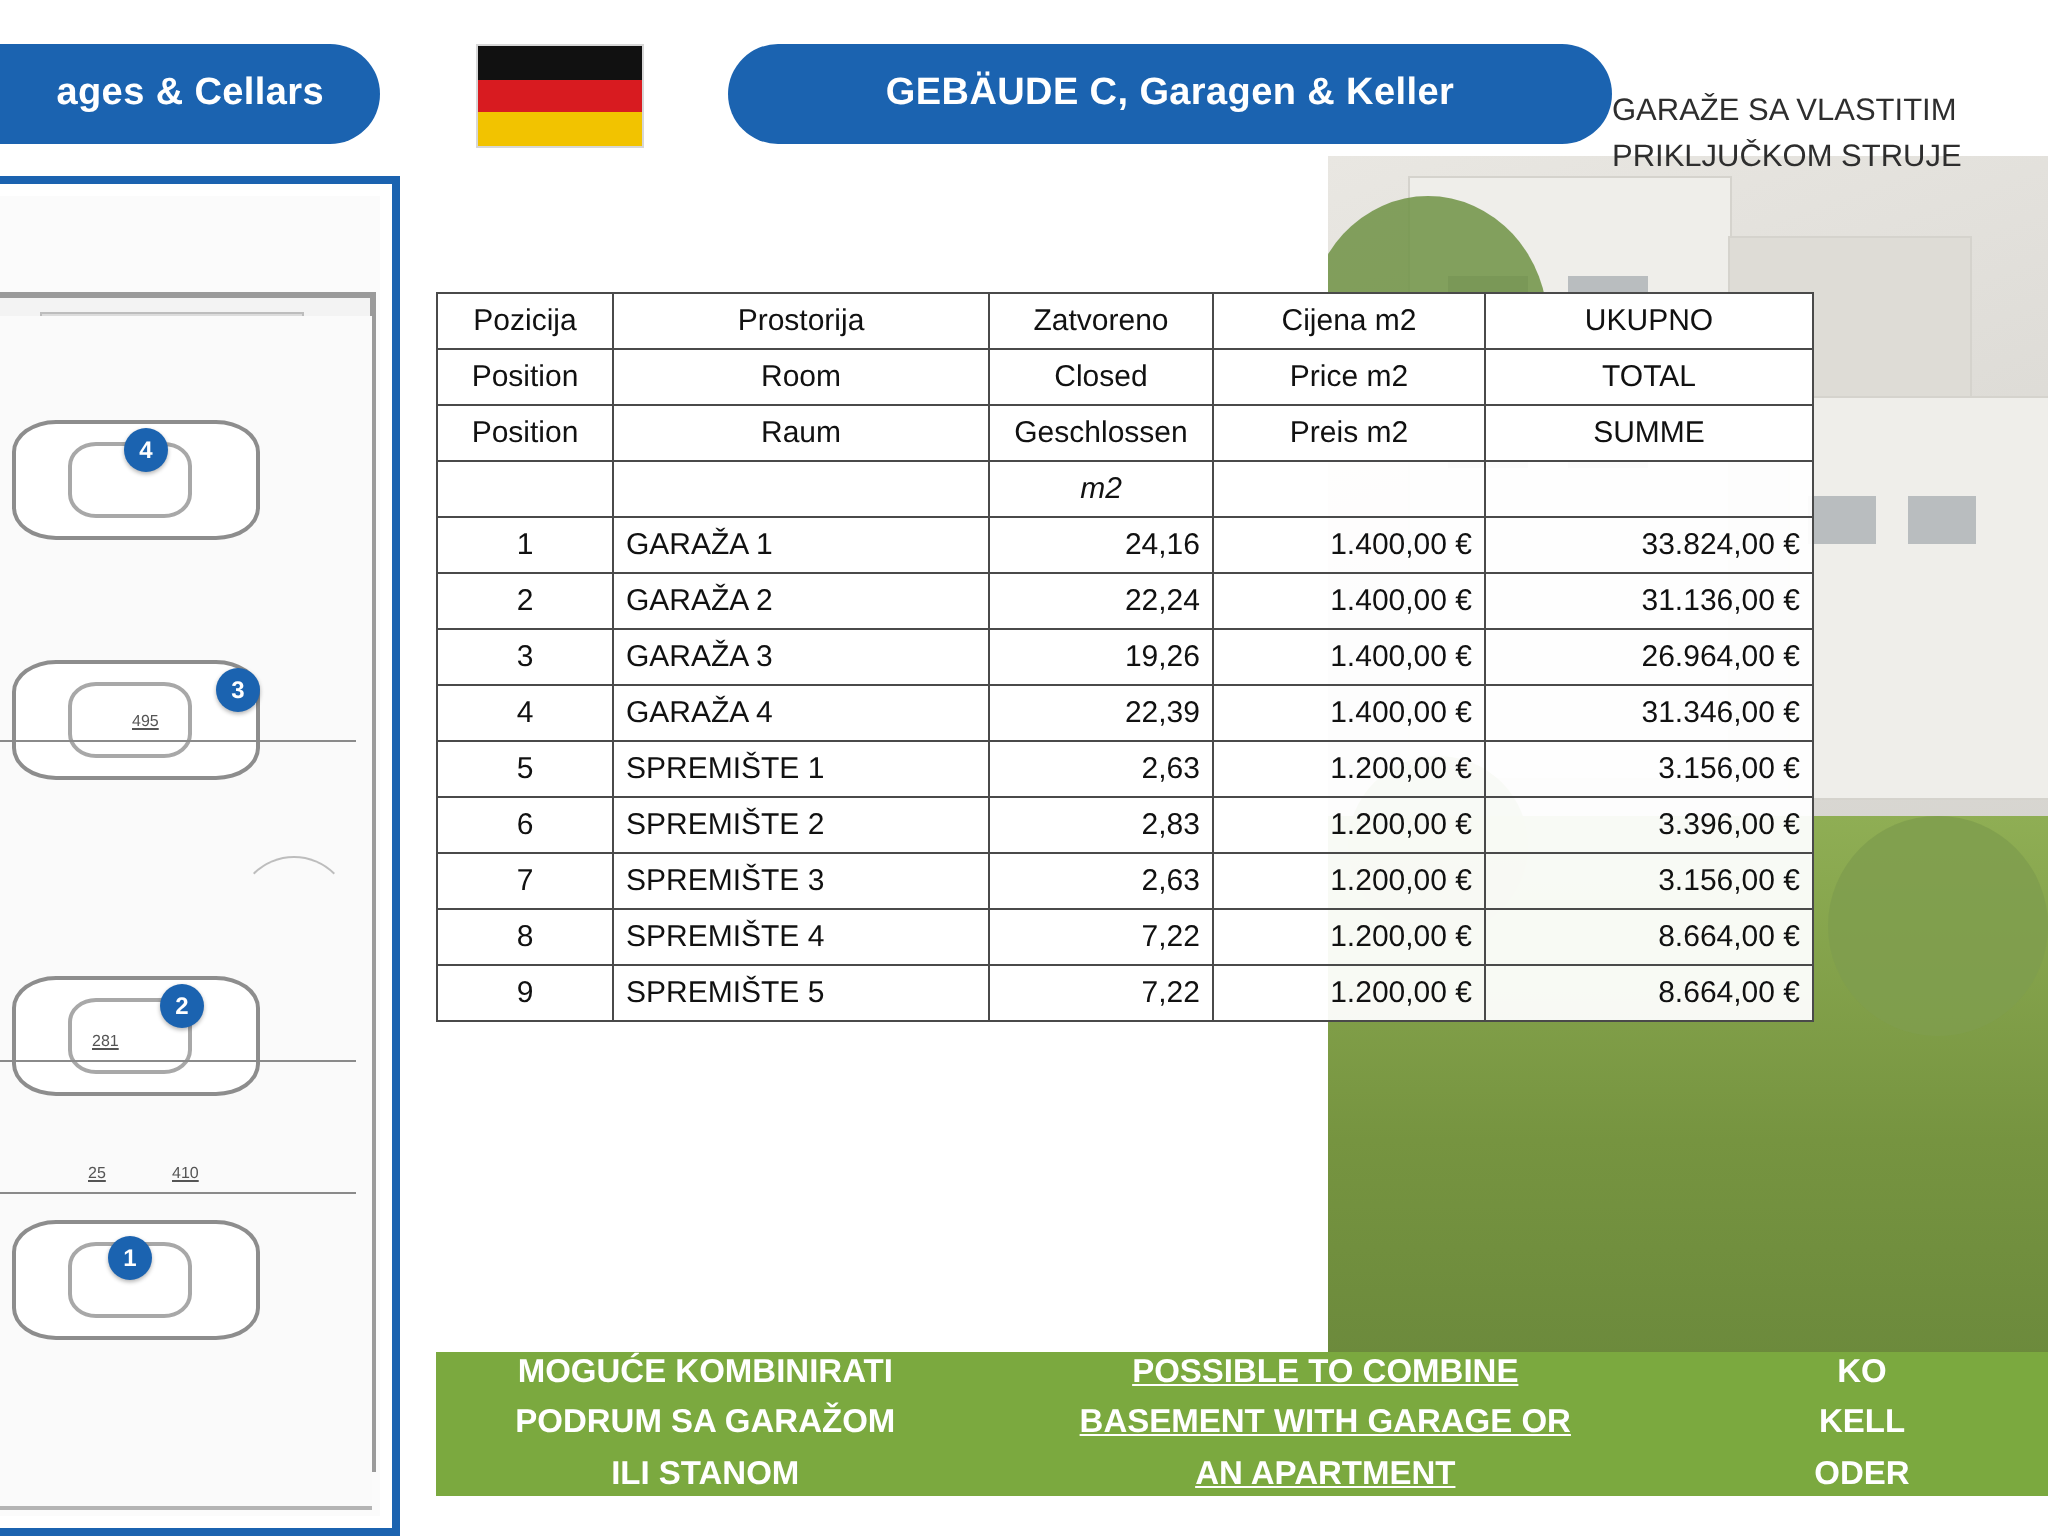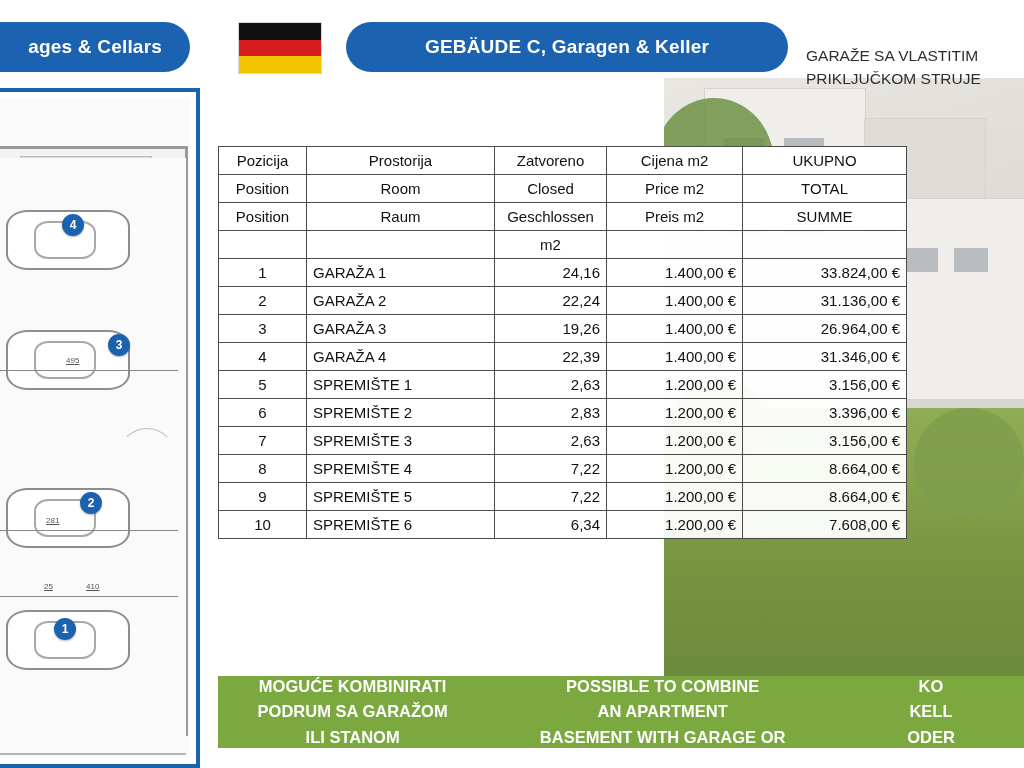--- a/index.html
+++ b/index.html
@@ -166,21 +166,21 @@
     box-sizing: border-box;
     padding: 0 22px;
   }
   .banner-en {
     left: -60px;
     width: 250px;
     justify-content: flex-end;
     padding-right: 28px;
   }
   .banner-de {
-    left: 346px;
+    left: 364px;
     width: 442px;
   }
   .flag {
     position: absolute;
     left: 238px;
     top: 22px;
     width: 84px;
     height: 52px;
     border: 1px solid #d7d7d7;
     box-sizing: border-box;
@@ -235,20 +235,21 @@
   .col-total { width: 164px; }
 
   .hdr td {
     text-align: center;
     font-weight: bold;
     font-size: 14.5px;
     background: rgba(255,255,255,.96);
   }
   .hdr-unit td {
     text-align: center;
+    font-style: italic;
     font-size: 14px;
     height: 26px;
   }
   .rowno {
     text-align: center;
     font-size: 19px;
   }
   .room {
     text-align: left;
     font-size: 15.5px;
@@ -280,21 +281,21 @@
   }
   .footer .cell {
     text-align: center;
     font-weight: bold;
     font-size: 16.5px;
     line-height: 1.55;
     padding: 0 6px;
     box-sizing: border-box;
   }
   .f1 { width: 290px; }
-  .f2 { width: 378px; }
+  .f2 { width: 378px; text-decoration: underline; }
   .f3 { width: 200px; text-align: left; padding-left: 30px; }
 </style>
 </head>
 <body>
 
 <div class="bg-render">
   <div class="bldg" style="left:40px; top:10px; width:160px; height:300px;"></div>
   <div class="bldg shade" style="left:200px; top:40px; width:120px; height:270px;"></div>
   <div class="bldg" style="left:230px; top:120px; width:130px; height:200px;"></div>
   <div class="win" style="left:60px; top:60px; width:40px; height:26px;"></div>
@@ -451,40 +452,33 @@
         <td class="num">1.200,00 €</td>
         <td class="total">8.664,00 €</td>
       </tr>
       <tr>
         <td class="rowno">9</td>
         <td class="room">SPREMIŠTE 5</td>
         <td class="num">7,22</td>
         <td class="num">1.200,00 €</td>
         <td class="total">8.664,00 €</td>
       </tr>
-      <tr>
-        <td class="rowno">10</td>
-        <td class="room">SPREMIŠTE 6</td>
-        <td class="num">6,34</td>
-        <td class="num">1.200,00 €</td>
-        <td class="total">7.608,00 €</td>
-      </tr>
     </tbody>
   </table>
 </div>
 
 <div class="footer">
   <div class="cell f1">
     <div>MOGUĆE KOMBINIRATI</div>
     <div>PODRUM SA GARAŽOM</div>
     <div>ILI STANOM</div>
   </div>
   <div class="cell f2">
     <div>POSSIBLE TO COMBINE</div>
+    <div>BASEMENT WITH GARAGE OR</div>
     <div>AN APARTMENT</div>
-    <div>BASEMENT WITH GARAGE OR</div>
   </div>
   <div class="cell f3">
     <div>KO</div>
     <div>KELL</div>
     <div>ODER</div>
   </div>
 </div>
 
 </body></html>

